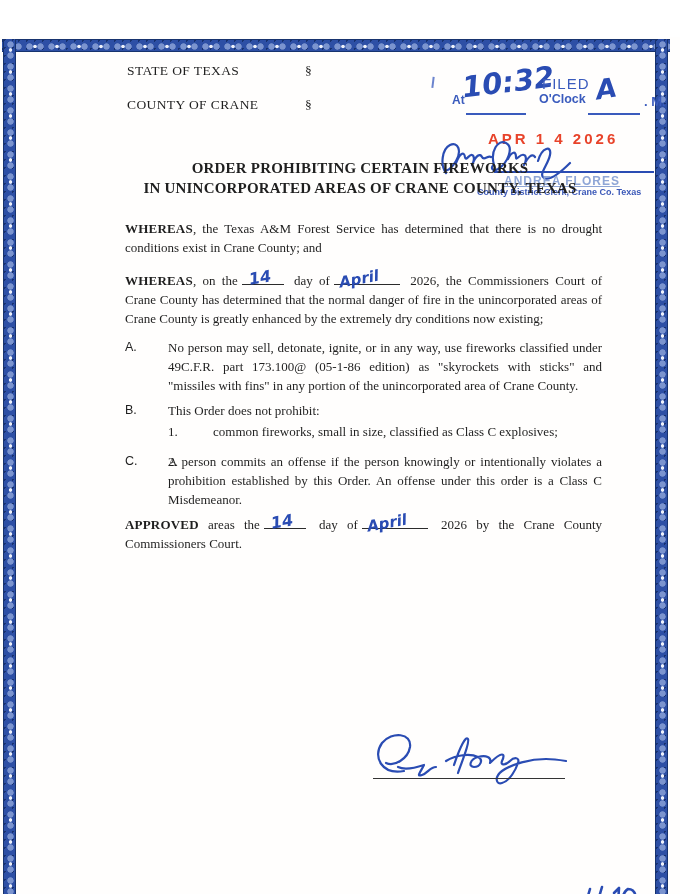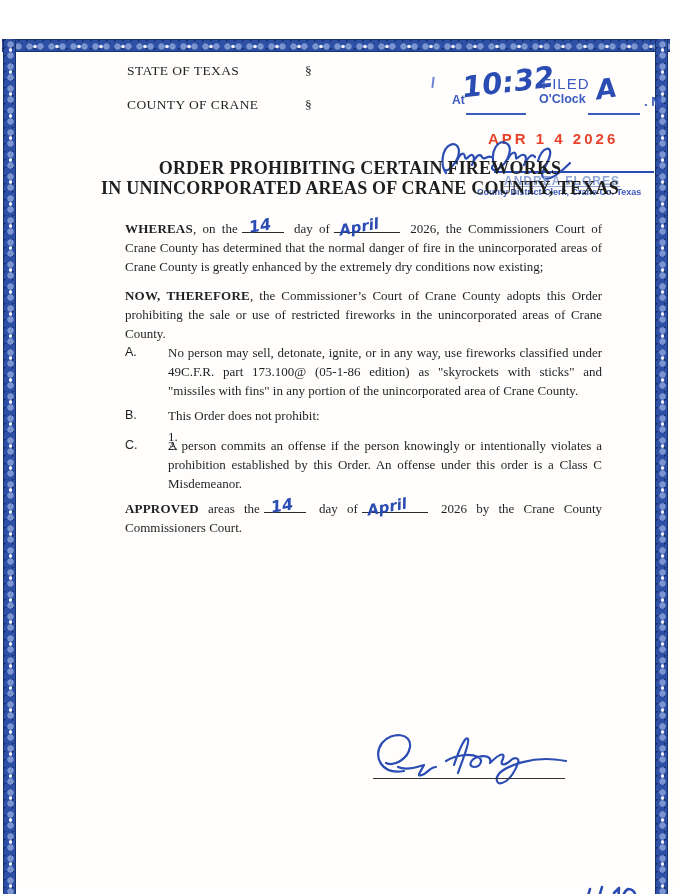--- a/index.html
+++ b/index.html
@@ -49,21 +49,21 @@
     font-size:15px; font-weight:bold; color:#e8432a; letter-spacing:3px; white-space:nowrap; }
   .clerk-sig { position:absolute; left:436px; top:98px; }
   .clerk-line { position:absolute; left:494px; top:134px; width:160px; border-bottom:2px solid #2a4cb3; }
   .clerk-name { position:absolute; left:504px; top:137px; font-family:"Liberation Sans", sans-serif;
     font-size:12px; font-weight:bold; color:#8fa6d6; letter-spacing:1px;text-decoration:underline; }
   .clerk-title { position:absolute; left:477px; top:150px; font-family:Liberation Sans, sans-serif;
     font-size:9px; font-weight:bold; color:#3c59b8; white-space:nowrap; }
 
   
   .doc-title { position:absolute; left:60px; top:121px; width:600px; text-align:center;
-    font-weight:bold; font-size:18px; line-height:20px; letter-spacing:.2px; }
+    font-weight:bold; font-size:15px; line-height:20px; letter-spacing:.2px; }
 
   
   .bodycol { position:absolute; left:125px; top:182px; width:477px;
     font-size:13px; line-height:19px; text-align:justify; }
   .bodycol p, .bodycol .item { margin:0; }
   .para b { letter-spacing:.2px; }
   .mb14 { margin-bottom:14px !important; } .mb10 { margin-bottom:10px !important; }
   .mb8 { margin-bottom:8px !important; }  .mb6 { margin-bottom:6px !important; }
   .mb2 { margin-bottom:2px !important; }  .mb11 { margin-bottom:11px !important; }
   .item { position:relative; }
@@ -128,37 +128,38 @@
   <div class="clerk-name">ANDREA FLORES</div>
   <div class="clerk-title">County District Clerk, Crane Co. Texas</div>
 
   <div class="doc-title">
     <div>ORDER PROHIBITING CERTAIN FIREWORKS</div>
     <div>IN UNINCORPORATED AREAS OF CRANE COUNTY, TEXAS</div>
   </div>
 
   <div class="bodycol">
 
+    <p class="para mb14"><b>WHEREAS</b><span>, the Texas A&amp;M Forest Service has determined that there is no drought conditions exist in Crane County; and</span></p>
 
     <p class="para mb10"><b>WHEREAS</b><span>, on the</span><span class="blank day"><span class="hw">14</span></span><span> day of</span><span class="blank month"><span class="hw">April</span></span><span> 2026, the Commissioners Court of Crane County has determined that the normal danger of fire in the unincorporated areas of Crane County is greatly enhanced by the extremely dry conditions now existing;</span></p>
 
-    <p class="para"><b>NOW, THEREFORE</b><span>, the Commissioner’s Court of Crane County adopts this Order prohibiting the sale or use of restricted fireworks in the unincorporated areas of Crane County.</span></p>
 
     <div class="item mb6">
       <span class="ilabel">A.</span>
       <div class="itext">No person may sell, detonate, ignite, or in any way, use fireworks classified under 49C.F.R. part 173.100@ (05-1-86 edition) as "skyrockets with sticks" and "missiles with fins" in any portion of the unincorporated area of Crane County.</div>
     </div>
 
     <div class="item mb2">
       <span class="ilabel">B.</span>
       <div class="itext">This Order does not prohibit:</div>
     </div>
 
     <div class="sub mb11">
       <span class="ilabel">1.</span>
+      <div class="itext">common fireworks, small in size, classified as Class C explosives;</div>
     </div>
 
     <div class="sub mb8">
       <span class="ilabel">2.</span>
     </div>
 
     <div class="item mb6">
       <span class="ilabel">C.</span>
       <div class="itext">A person commits an offense if the person knowingly or intentionally violates a prohibition established by this Order. An offense under this order is a Class C Misdemeanor.</div>
     </div>

